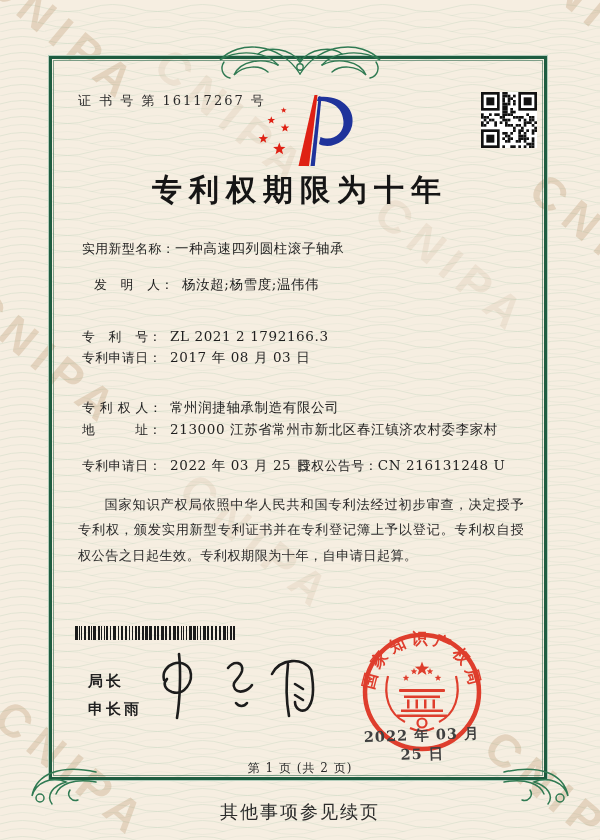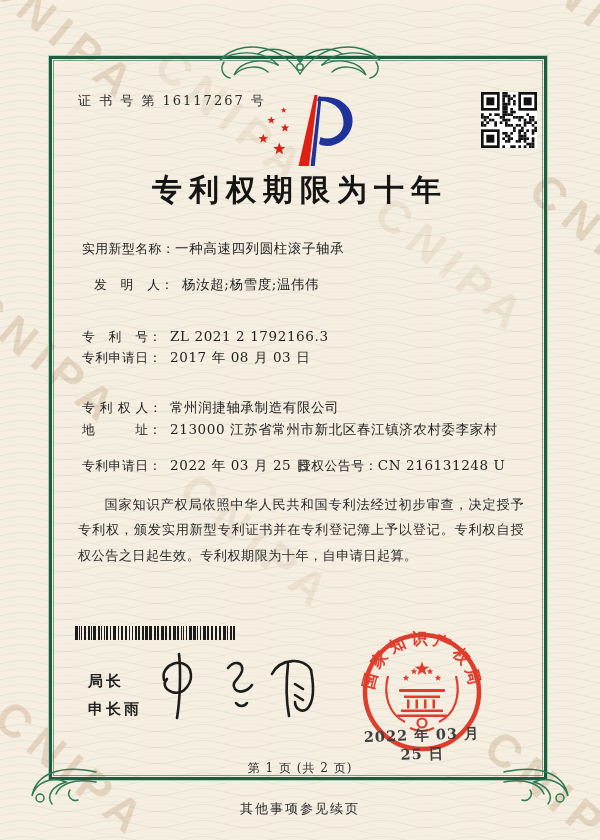--- a/index.html
+++ b/index.html
@@ -36,21 +36,21 @@
   .grant-right{left:298px;}
   .paras{left:70px; top:484px; width:462px; font-size:13.2px; line-height:25.3px;
     text-align:justify; color:#2b2b2b; letter-spacing:.4px;}
   .paras p{margin:8px; text-indent:2em;}
   .director{left:88px; font-family:"DejaVu Sans","Liberation Sans",sans-serif;
     font-weight:600; font-size:15px; letter-spacing:3px; color:#222;}
   .seal-date{left:356px; top:726px; width:132px; text-align:center; z-index:4;
     font-size:14.5px; font-weight:bold; color:#3f3f3f; letter-spacing:1px;
     transform:rotate(-2deg);}
   .footer-page{left:0; top:760px; width:100%; text-align:center; font-size:12px; letter-spacing:1px; color:#2b2b2b;}
-  .footer-note{left:0; top:800px; width:100%; text-align:center; font-size:13px; letter-spacing:2px; color:#2b2b2b;}
+  .footer-note{left:0; top:800px; width:100%; text-align:center; font-size:18px; letter-spacing:2px; color:#2b2b2b;}
   .orn{position:absolute; z-index:3;}
   svg text{font-family:"DejaVu Serif","Liberation Serif",serif;}
 </style>
 </head>
 <body>
 
 <div class="page">
 
   <svg class="waves" width="600" height="840">
     <defs>

